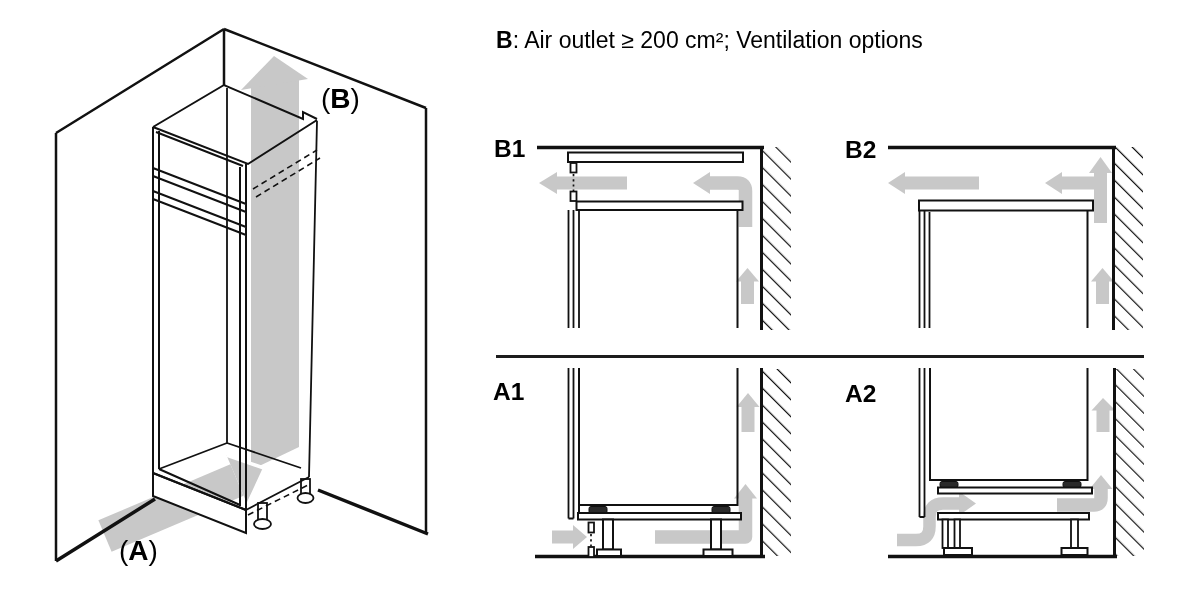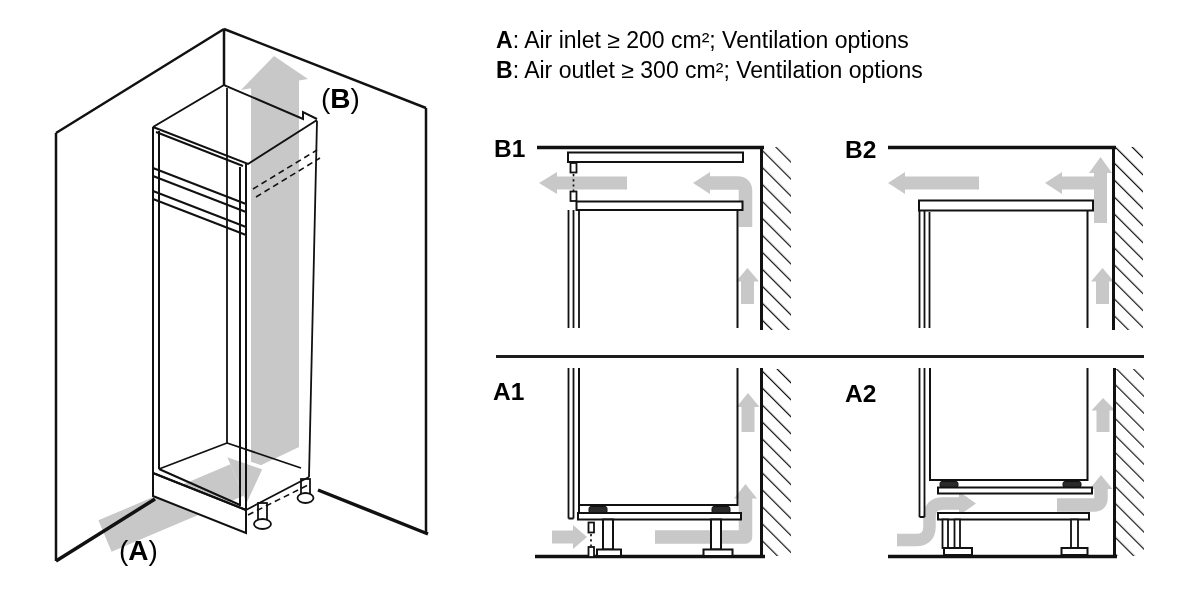--- a/index.html
+++ b/index.html
@@ -26,22 +26,21 @@
   .dlabel{font-family:"Liberation Sans","DejaVu Sans",sans-serif;font-size:24.5px;font-weight:bold;fill:#000;}
   .iso-label{font-family:"Liberation Sans","DejaVu Sans",sans-serif;font-size:28px;fill:#000;}
   .iso-label .b{font-weight:bold;}
 </style>
 </head>
 <body>
 
 <div id="page">
 
   <div class="legend">
-    <div><span class="lk">A</span><span>: Air inlet ≥ 200 cm²; Ventilation options</span></div>
-    <div><span class="lk">B</span><span>: Air outlet ≥ 300 cm²; Ventilation options</span></div>
+    <div><span class="lk">B</span><span>: Air outlet ≥ 200 cm²; Ventilation options</span></div>
   </div>
 
   <svg style="left:0;top:0" width="470" height="590" viewBox="0 0 470 590">
 
     <g>
       <polygon class="arrow" points="98.4,520.3 230.4,464.3 243.6,495.7 111.6,551.7"></polygon>
       <polygon class="arrow" points="264.6,468.3 226.4,455.1 247.6,504.9"></polygon>
     </g>
     <g>
       <polygon class="arrow" points="251,85 299,78 299,447 251,470"></polygon>

